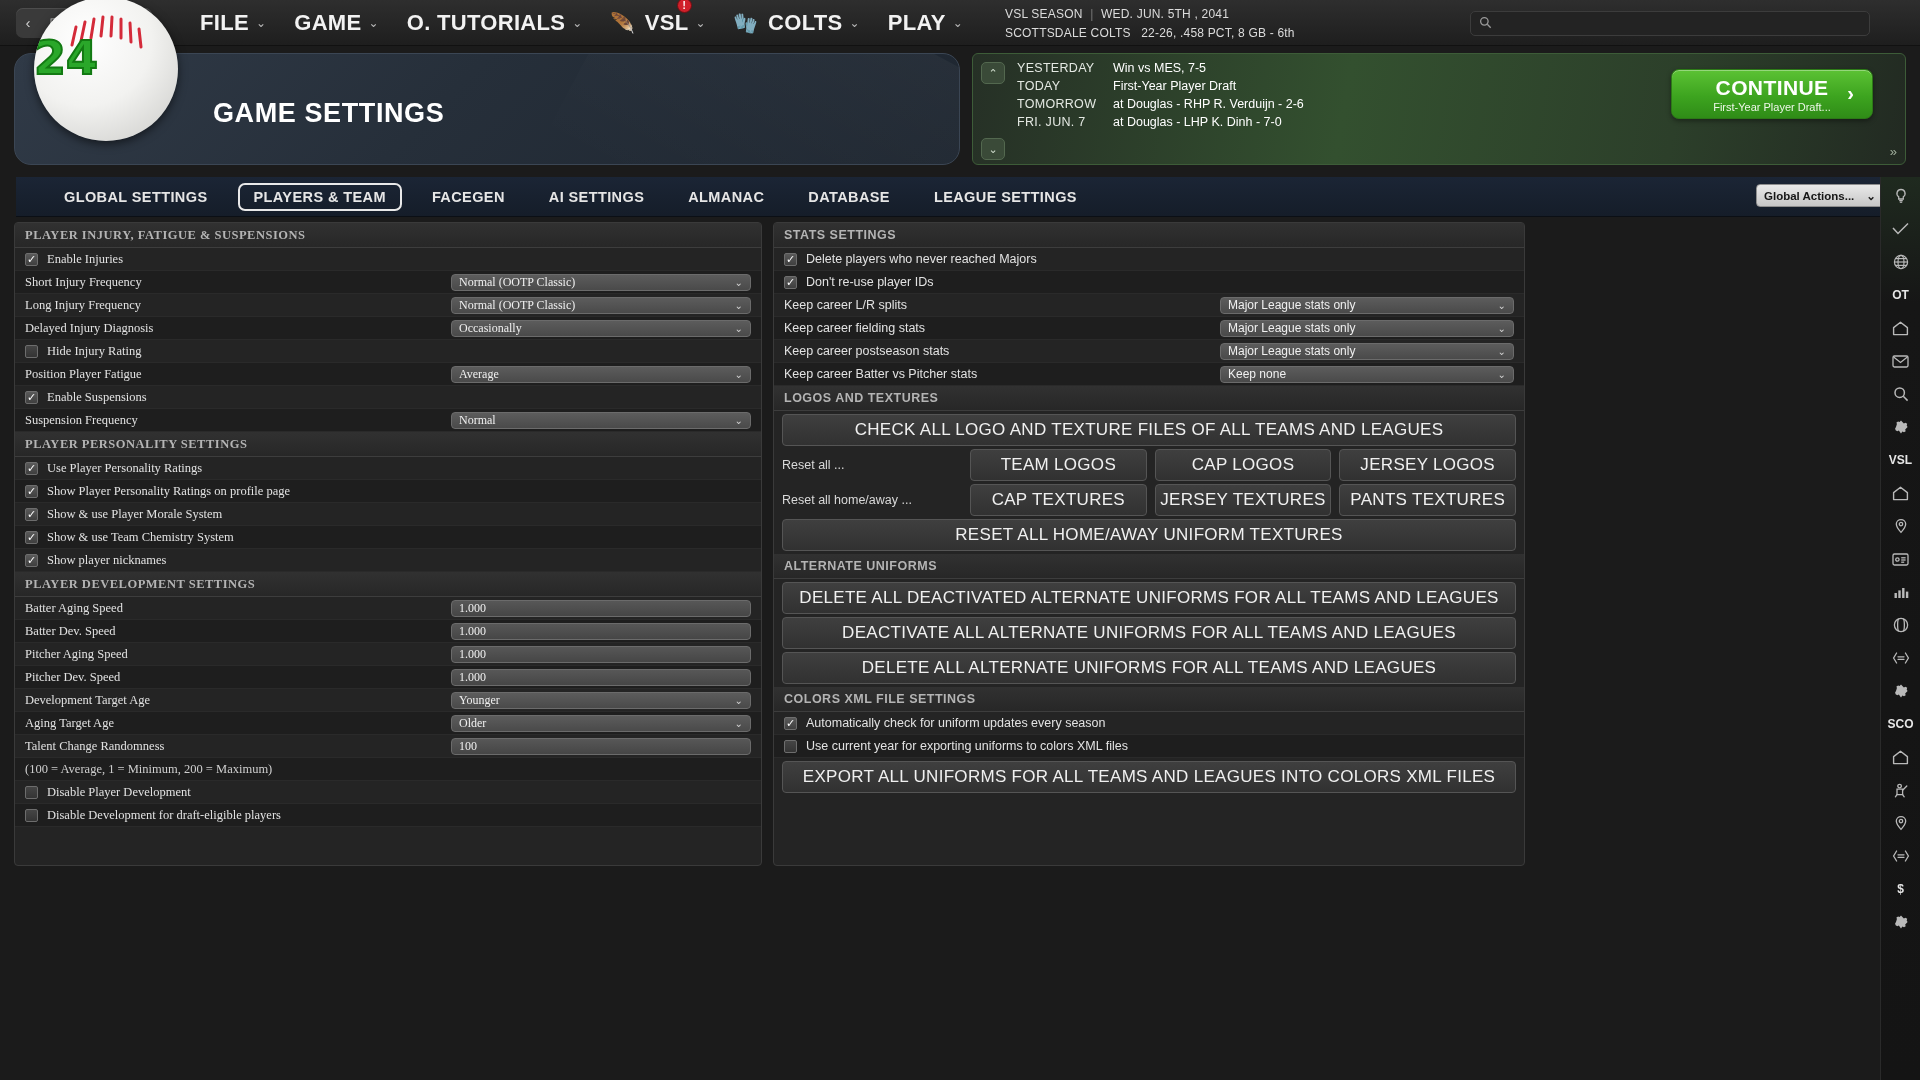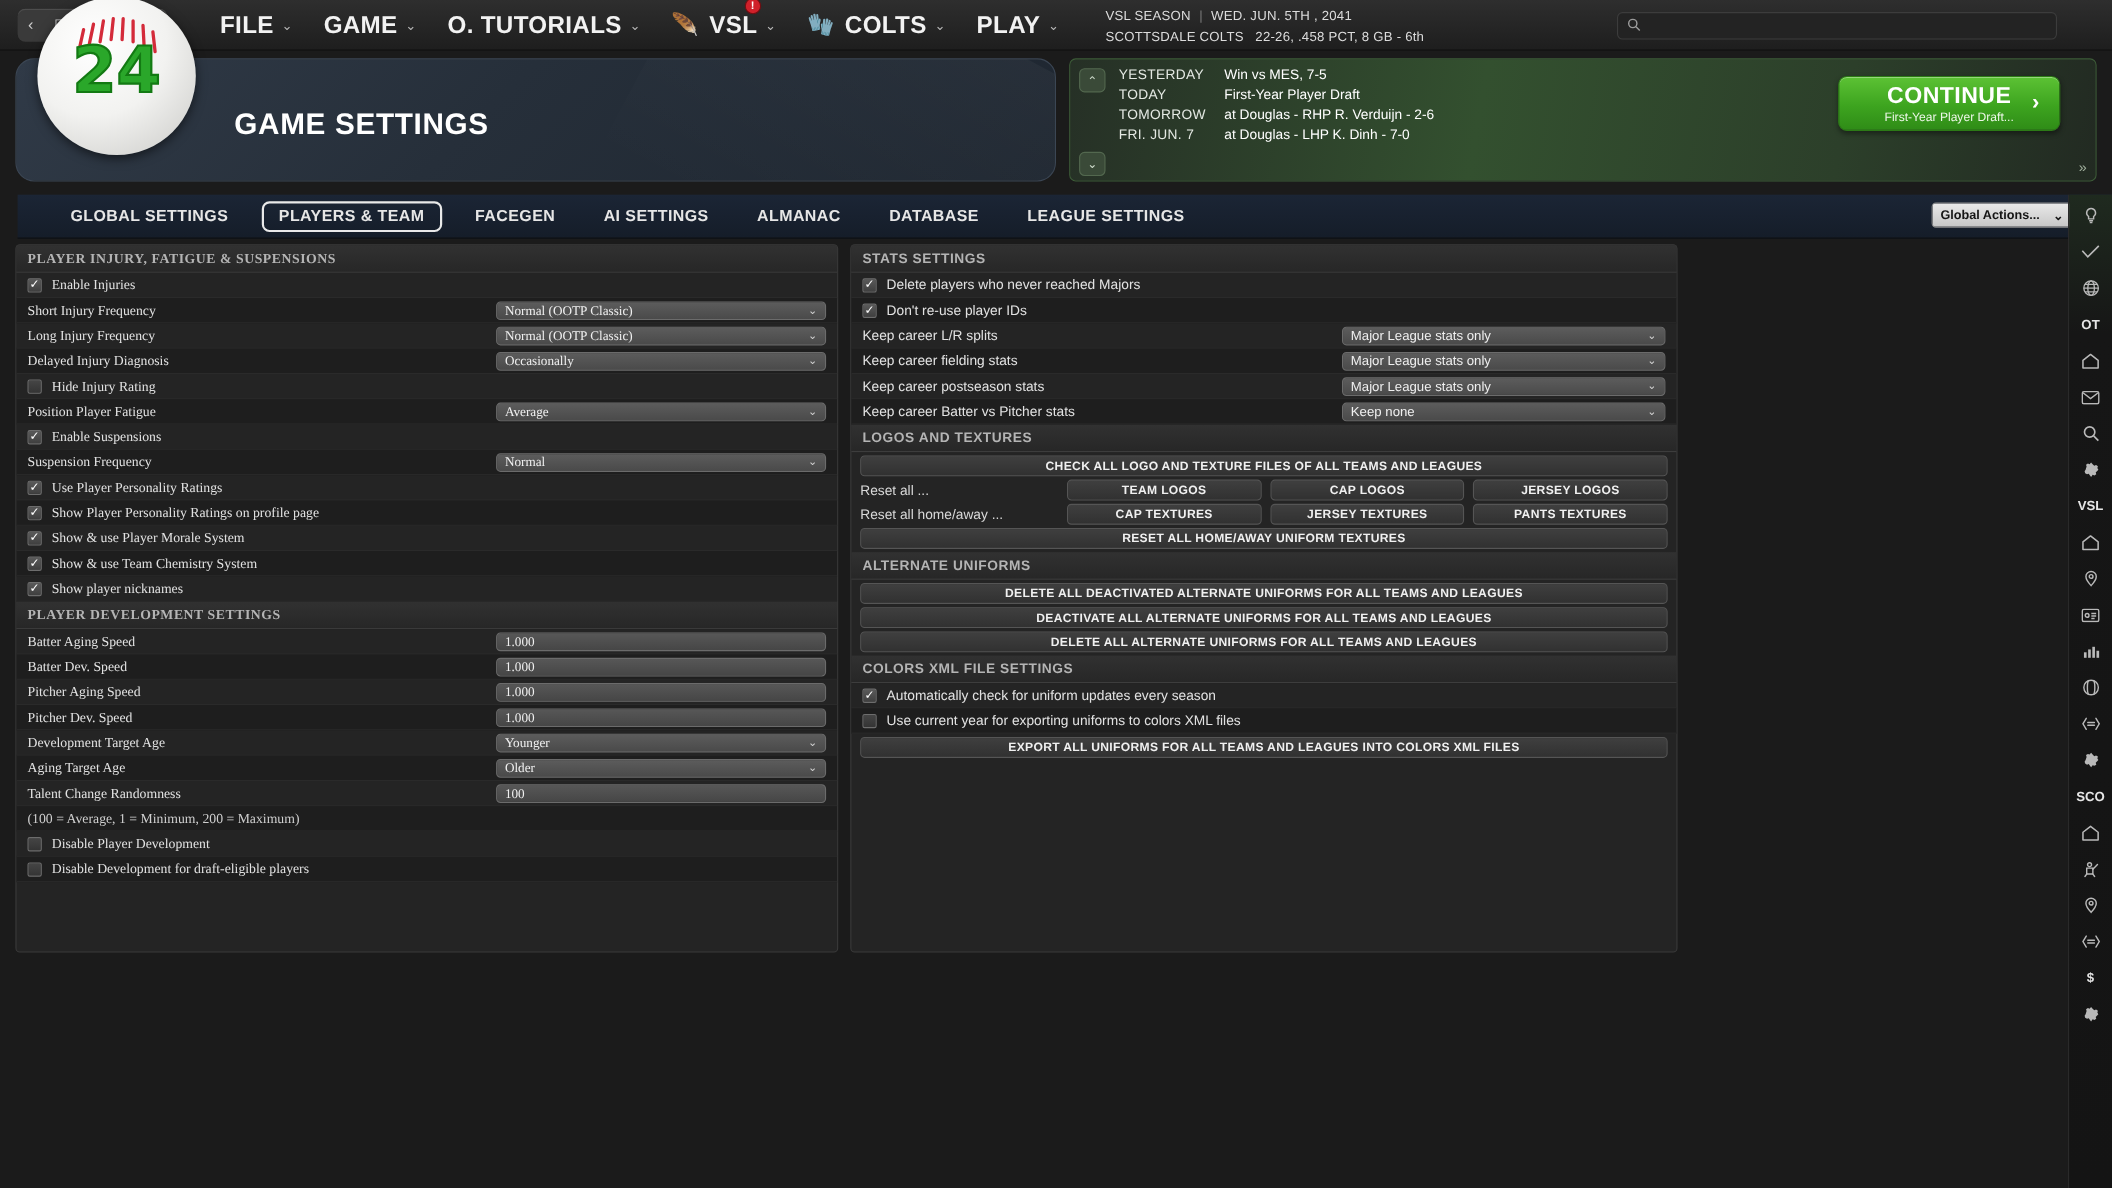--- a/index.html
+++ b/index.html
@@ -77,22 +77,22 @@
     font-size: 27px; font-weight: bold; letter-spacing: .6px; color: #fff;
   }
   .ball {
     position: absolute; left: 34px; top: -3px;
     width: 144px; height: 144px; border-radius: 50%;
     background: radial-gradient(circle at 36% 30%, #ffffff 0%, #f2f2f0 48%, #c9c9c6 100%);
     box-shadow: 0 3px 10px rgba(0,0,0,.55);
     overflow: hidden; z-index: 5;
   }
   .ball .num {
-    position: absolute; left: 0; right: 0; top: 38px; text-align: center;
-    font-size: 58px; font-weight: bold; font-family: "DejaVu Sans", sans-serif;
+    position: absolute; left: 0; right: 0; top: 38px; text-align: left;
+    font-size: 46px; font-weight: bold; font-family: "DejaVu Sans", sans-serif;
     color: #2aa72a; -webkit-text-stroke: 2px #137a13; line-height: 1;
   }
   .seams { position: absolute; left: 0; top: 0; width: 144px; height: 144px; }
 
   
   .schedule {
     position: absolute; left: 972px; top: 53px;
     width: 934px; height: 112px; border-radius: 6px;
     background: linear-gradient(100deg,#263026 0%,#33502f 40%,#2c3f2a 75%,#222a22 100%);
     border: 1px solid #3d5c38;
@@ -195,25 +195,25 @@
   .ctrl .dchev { font-size: 10px; color: #d3d3d3; }
   .panel.left .ctrl  { width: 300px; }
   .panel.right .ctrl { width: 294px; }
   .ctrl.textfield {
     background: linear-gradient(180deg,#575757 0%,#464646 100%);
   }
 
   .rowwrap { position: relative; }
 
   .btn {
-    height: 19px; border-radius: 4px;
+    height: 32px; border-radius: 4px;
     background: linear-gradient(180deg,#3f3f3f 0%,#313131 100%);
     border: 1px solid #555;
     display: flex; align-items: center; justify-content: center;
-    font-size: 11px; font-weight: bold; color: #f0f0f0; letter-spacing: .3px;
+    font-size: 17px; font-weight: normal; color: #f0f0f0; letter-spacing: .3px;
     white-space: nowrap;
   }
   .btn-full { margin: 3px 8px; }
   .btnrow {
     display: flex; align-items: center; margin: 3px 8px; gap: 8px;
     font-size: 12.5px; color: #d9d9d9;
   }
   .btnrow .rl { width: 180px; flex: 0 0 180px; }
   .btnrow .btn { flex: 1; }
 
@@ -403,20 +403,21 @@
       <div class="cb">✓</div>
       <span>Enable Suspensions</span>
     </div>
     <div class="row rowwrap alt">
       <span class="lbl">Suspension Frequency</span>
       <div class="ctrl">
         <span class="v">Normal</span>
         <span class="dchev">⌄</span>
       </div>
     </div>
+    <div class="sect-head">PLAYER PERSONALITY SETTINGS</div>
     <div class="row rowwrap plain">
       <div class="cb">✓</div>
       <span>Use Player Personality Ratings</span>
     </div>
     <div class="row rowwrap alt">
       <div class="cb">✓</div>
       <span>Show Player Personality Ratings on profile page</span>
     </div>
     <div class="row rowwrap plain">
       <div class="cb">✓</div>

